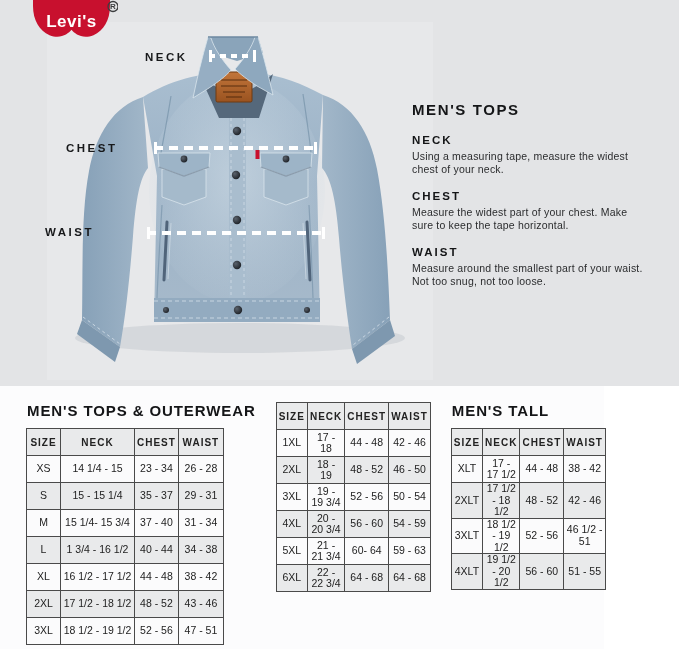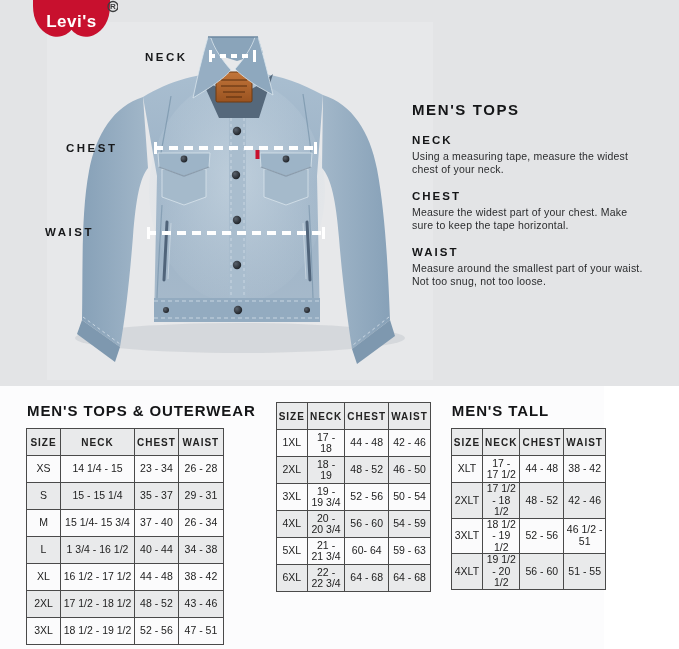--- a/index.html
+++ b/index.html
@@ -254,21 +254,21 @@
             <tr>
               <td>S</td>
               <td>15 - 15 1/4</td>
               <td>35 - 37</td>
               <td>29 - 31</td>
             </tr>
             <tr>
               <td>M</td>
               <td>15 1/4- 15 3/4</td>
               <td>37 - 40</td>
-              <td>26 - 34</td>
+              <td>31 - 34</td>
             </tr>
             <tr>
               <td>L</td>
               <td>1 3/4 - 16 1/2</td>
               <td>40 - 44</td>
               <td>34 - 38</td>
             </tr>
             <tr>
               <td>XL</td>
               <td>16 1/2 - 17 1/2</td>

